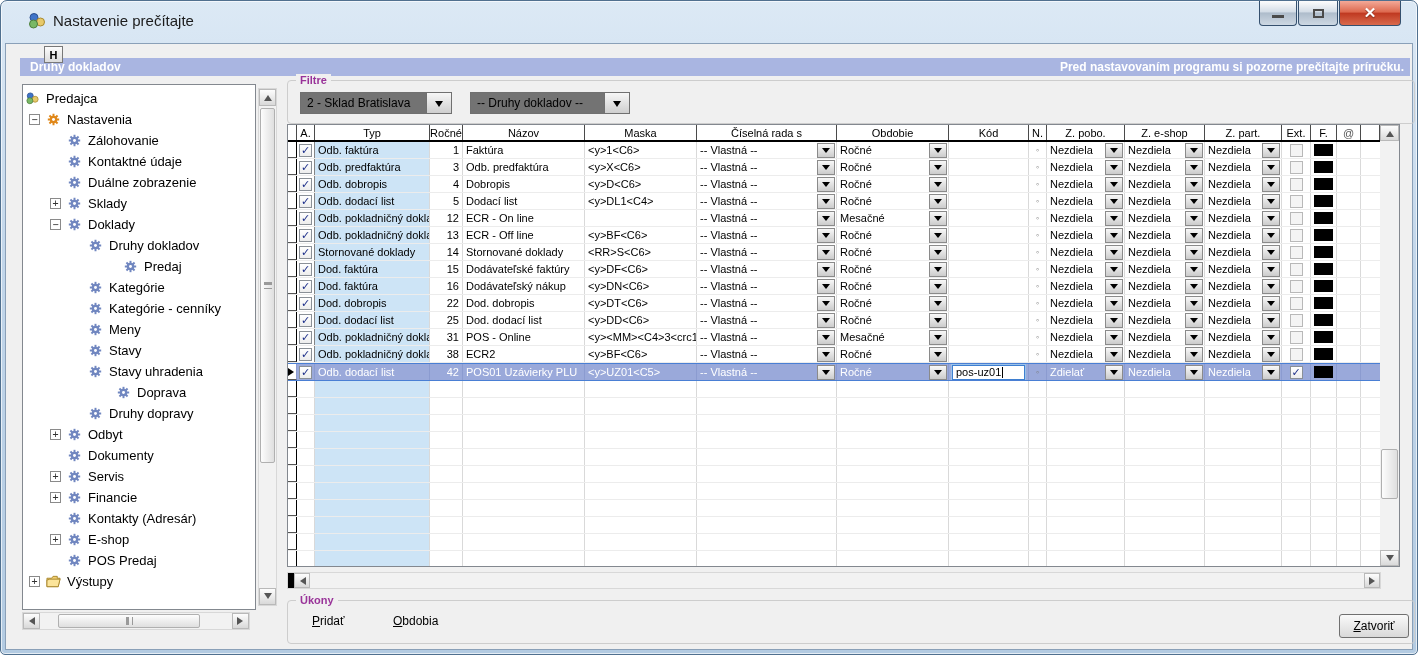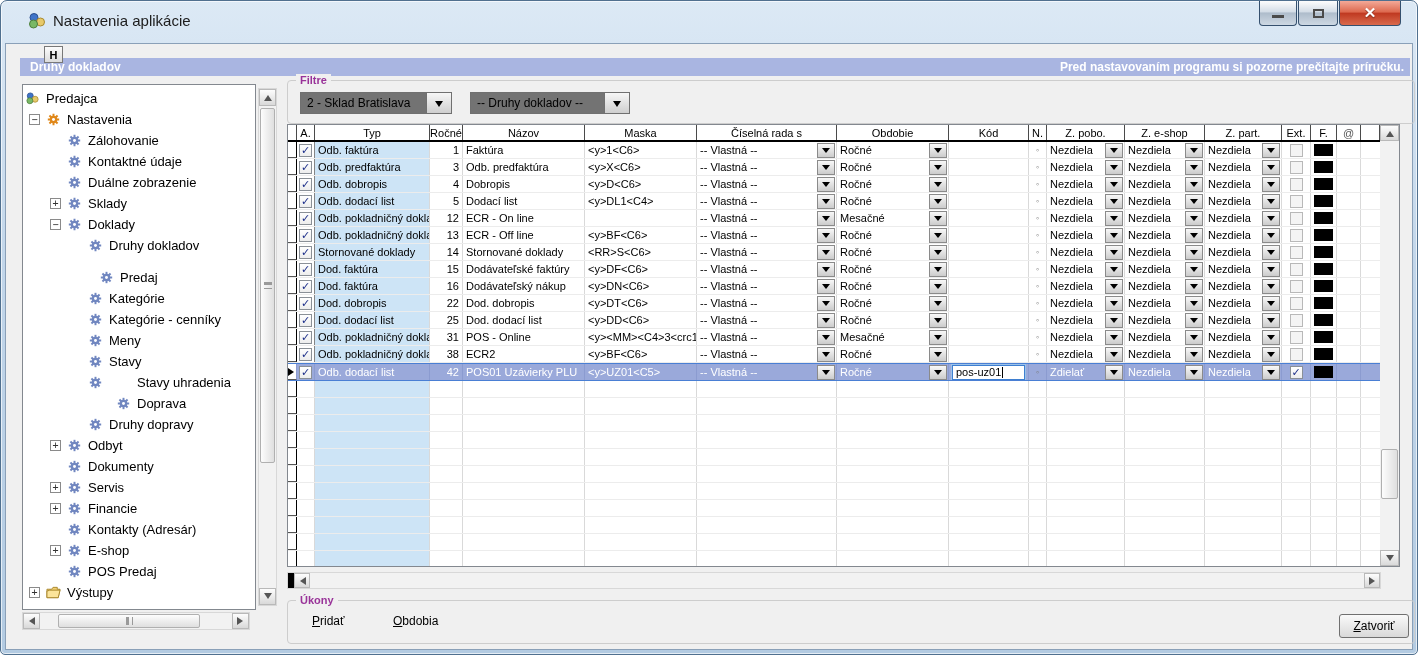--- a/index.html
+++ b/index.html
@@ -122,21 +122,21 @@
 <div class="window">
 
   <div class="titlebar">
     <span class="app-icon">
       <svg width="20" height="20" viewBox="0 0 20 20">
         <circle cx="7" cy="6.5" r="4" fill="#3f74c9" stroke="#2a4f8e"></circle>
         <circle cx="13.5" cy="11" r="4" fill="#e7c96a" stroke="#a98a2e"></circle>
         <circle cx="6.5" cy="13" r="4" fill="#79b865" stroke="#4d7f3c"></circle>
       </svg>
     </span>
-    <span class="title-text">Nastavenia aplikácie</span>
+    <span class="title-text">Nastavenie prečítajte</span>
     <div class="winbtns">
       <div class="wb wb-min">
           <span class="glyph-min"></span>
         </div>
       <div class="wb wb-max">
           <span class="glyph-max"></span>
         </div>
       <div class="wb wb-close">
           <span class="glyph-close">✕</span>
         </div>
@@ -264,21 +264,21 @@
                 <line x1="1" y1="8" x2="15" y2="8"></line>
                 <line x1="3" y1="3" x2="13" y2="13"></line>
                 <line x1="13" y1="3" x2="3" y2="13"></line>
               </g>
               <circle cx="8" cy="8" r="4.6" fill="#7187c0"></circle>
               <circle cx="8" cy="8" r="1.8" fill="#fff"></circle>
             </svg>
           </span>
           <span>Druhy dokladov</span>
         </div>
-        <div class="tree-row" style="padding-left: 76px; margin-top: 11px;">
+        <div class="tree-row" style="padding-left: 100px;">
           <span class="ticon">
             <svg width="13" height="13" viewBox="0 0 16 16">
               <g stroke="#7187c0" stroke-width="2.4">
                 <line x1="8" y1="1" x2="8" y2="15"></line>
                 <line x1="1" y1="8" x2="15" y2="8"></line>
                 <line x1="3" y1="3" x2="13" y2="13"></line>
                 <line x1="13" y1="3" x2="3" y2="13"></line>
               </g>
               <circle cx="8" cy="8" r="4.6" fill="#7187c0"></circle>
               <circle cx="8" cy="8" r="1.8" fill="#fff"></circle>
@@ -339,21 +339,21 @@
                 <line x1="1" y1="8" x2="15" y2="8"></line>
                 <line x1="3" y1="3" x2="13" y2="13"></line>
                 <line x1="13" y1="3" x2="3" y2="13"></line>
               </g>
               <circle cx="8" cy="8" r="4.6" fill="#7187c0"></circle>
               <circle cx="8" cy="8" r="1.8" fill="#fff"></circle>
             </svg>
           </span>
           <span>Stavy</span>
         </div>
-        <div class="tree-row" style="padding-left: 65px; gap: 28px;">
+        <div class="tree-row" style="padding-left: 65px;">
           <span class="ticon">
             <svg width="13" height="13" viewBox="0 0 16 16">
               <g stroke="#7187c0" stroke-width="2.4">
                 <line x1="8" y1="1" x2="8" y2="15"></line>
                 <line x1="1" y1="8" x2="15" y2="8"></line>
                 <line x1="3" y1="3" x2="13" y2="13"></line>
                 <line x1="13" y1="3" x2="3" y2="13"></line>
               </g>
               <circle cx="8" cy="8" r="4.6" fill="#7187c0"></circle>
               <circle cx="8" cy="8" r="1.8" fill="#fff"></circle>

